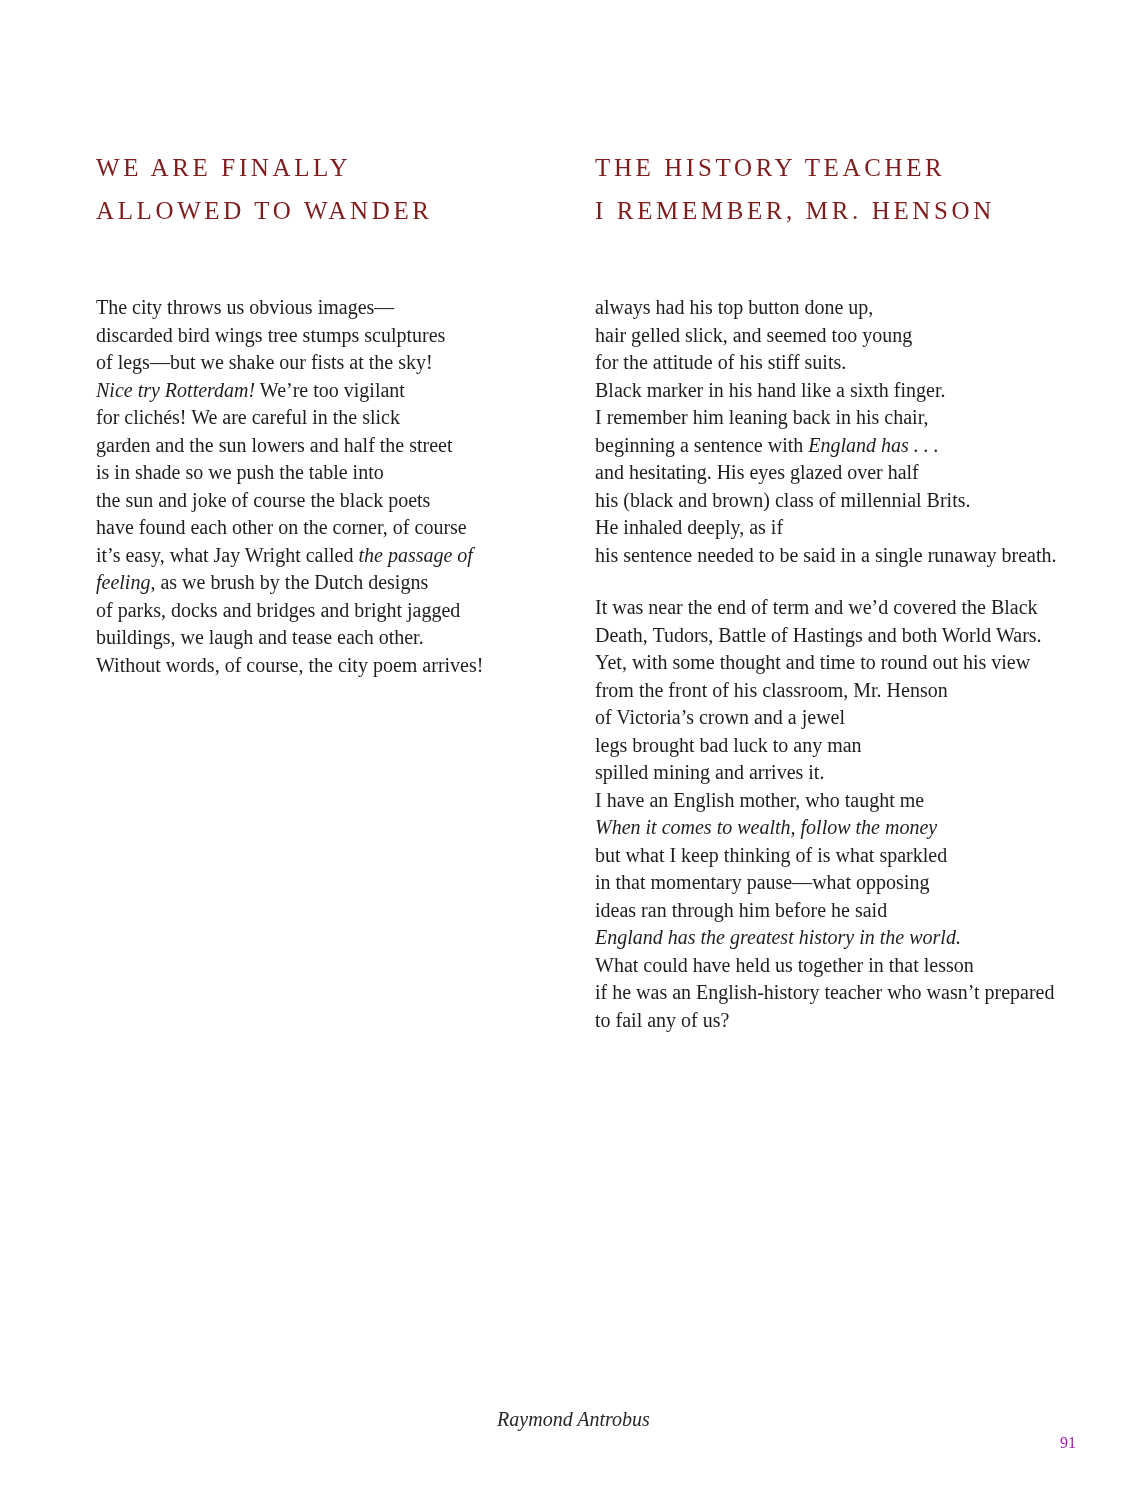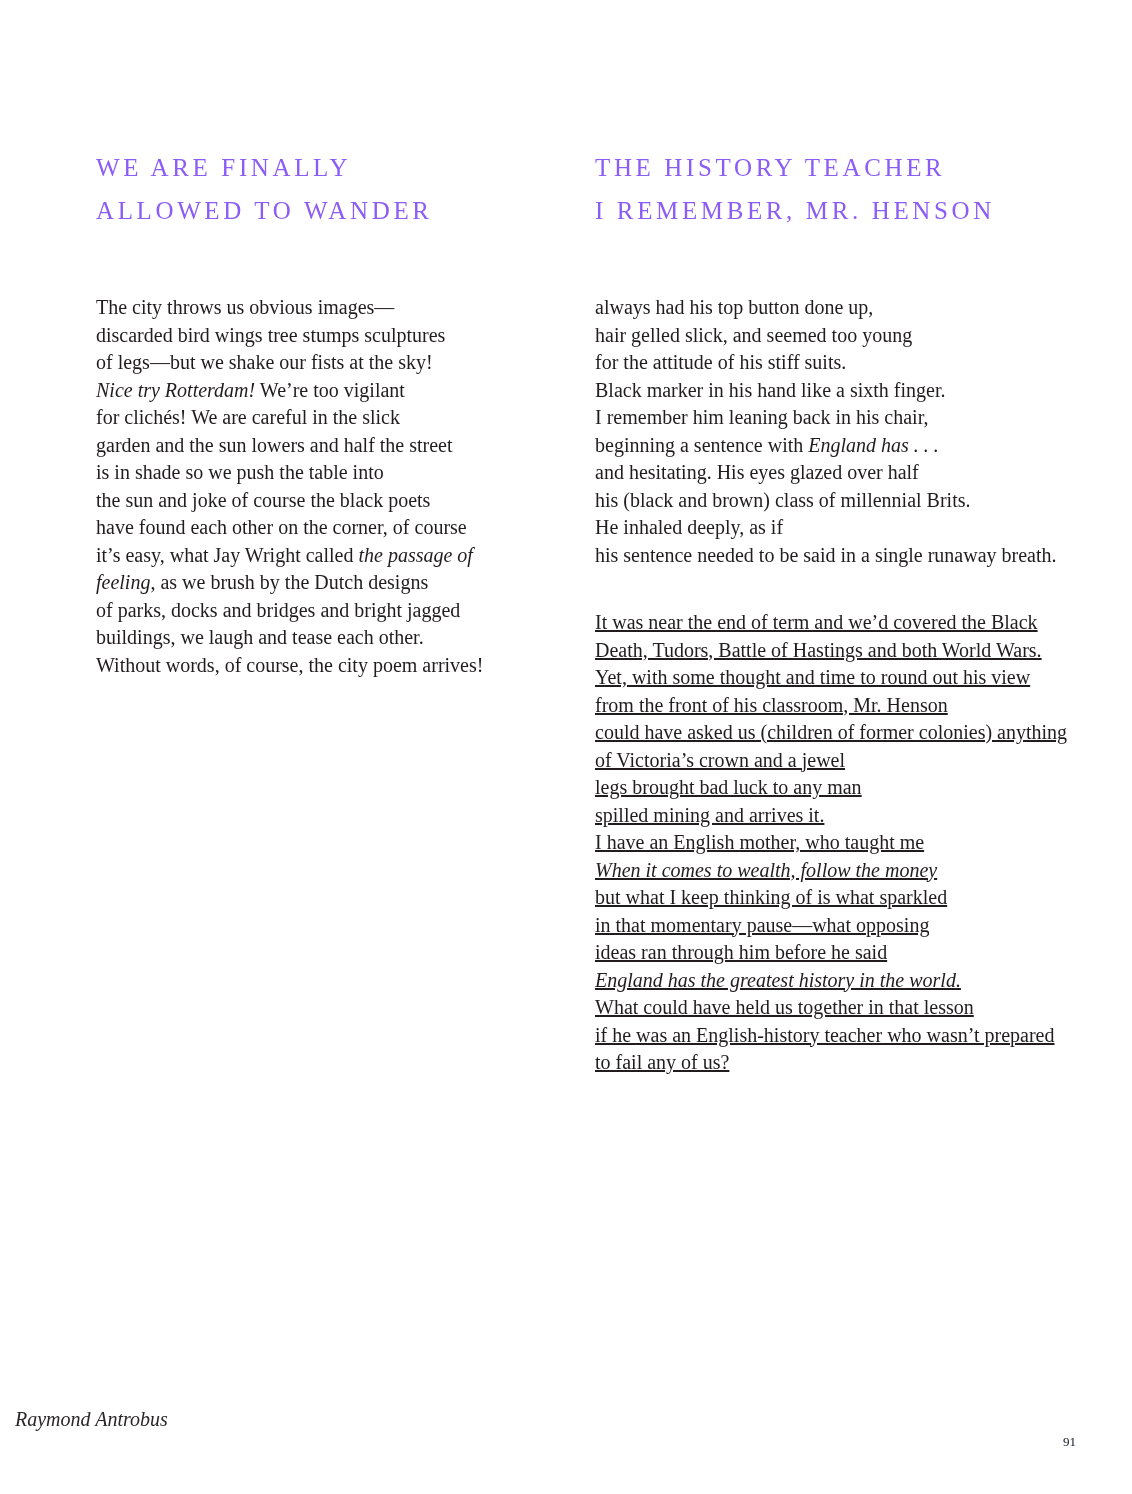--- a/index.html
+++ b/index.html
@@ -24,47 +24,48 @@
     top: 146px;
   }
   .poem-left  { left: 96px;  width: 470px; }
   .poem-right { left: 595px; width: 520px; }
   .poem-title {
     margin: 0;
     font-size: 25px;
     font-weight: 400;
     line-height: 43px;
     letter-spacing: 0.145em;
-    color: #8b5cf6;
+    color: #7f1d1d;
   }
   .poem-title .title-line { white-space: nowrap; }
   .poem-body {
     margin-top: 62px;
     font-size: 20px;
     line-height: 27.5px;
   }
-  .stanza + .stanza { margin-top: 40px; text-decoration: underline; }
+  .stanza + .stanza { margin-top: 25px; }
   .line { white-space: nowrap; }
   .line em { font-style: italic; }
   .author {
     position: absolute;
     left: 0;
     right: 0;
     top: 1408px;
+    text-align: center;
     font-style: italic;
     font-size: 20px;
     color: #2a2627;
     padding-left: 15px;
   }
   .page-number {
     position: absolute;
     right: 56px;
     top: 1434px;
-    font-size: 13px;
-    color: #0f172a;
+    font-size: 16px;
+    color: #a21caf;
   }
 </style>
 </head>
 <body>
 
 <div class="page">
 
   <section class="poem poem-left">
     <h1 class="poem-title">
         <div class="title-line">WE ARE FINALLY</div>
@@ -106,21 +107,20 @@
           <div class="line"><span>and hesitating. His eyes glazed over half</span></div>
           <div class="line"><span>his (black and brown) class of millennial Brits.</span></div>
           <div class="line"><span>He inhaled deeply, as if</span></div>
           <div class="line"><span>his sentence needed to be said in a single runaway breath.</span></div>
         </div>
         <div class="stanza">
           <div class="line"><span>It was near the end of term and we’d covered the Black</span></div>
           <div class="line"><span>Death, Tudors, Battle of Hastings and both World Wars.</span></div>
           <div class="line"><span>Yet, with some thought and time to round out his view</span></div>
           <div class="line"><span>from the front of his classroom, Mr. Henson</span></div>
-          <div class="line"><span>could have asked us (children of former colonies) anything</span></div>
           <div class="line"><span>of Victoria’s crown and a jewel</span></div>
           <div class="line"><span>legs brought bad luck to any man</span></div>
           <div class="line"><span>spilled mining and arrives it.</span></div>
           <div class="line"><span>I have an English mother, who taught me</span></div>
           <div class="line"><em>When it comes to wealth, follow the money</em></div>
           <div class="line"><span>but what I keep thinking of is what sparkled</span></div>
           <div class="line"><span>in that momentary pause—what opposing</span></div>
           <div class="line"><span>ideas ran through him before he said</span></div>
           <div class="line"><em>England has the greatest history in the world.</em></div>
           <div class="line"><span>What could have held us together in that lesson</span></div>

